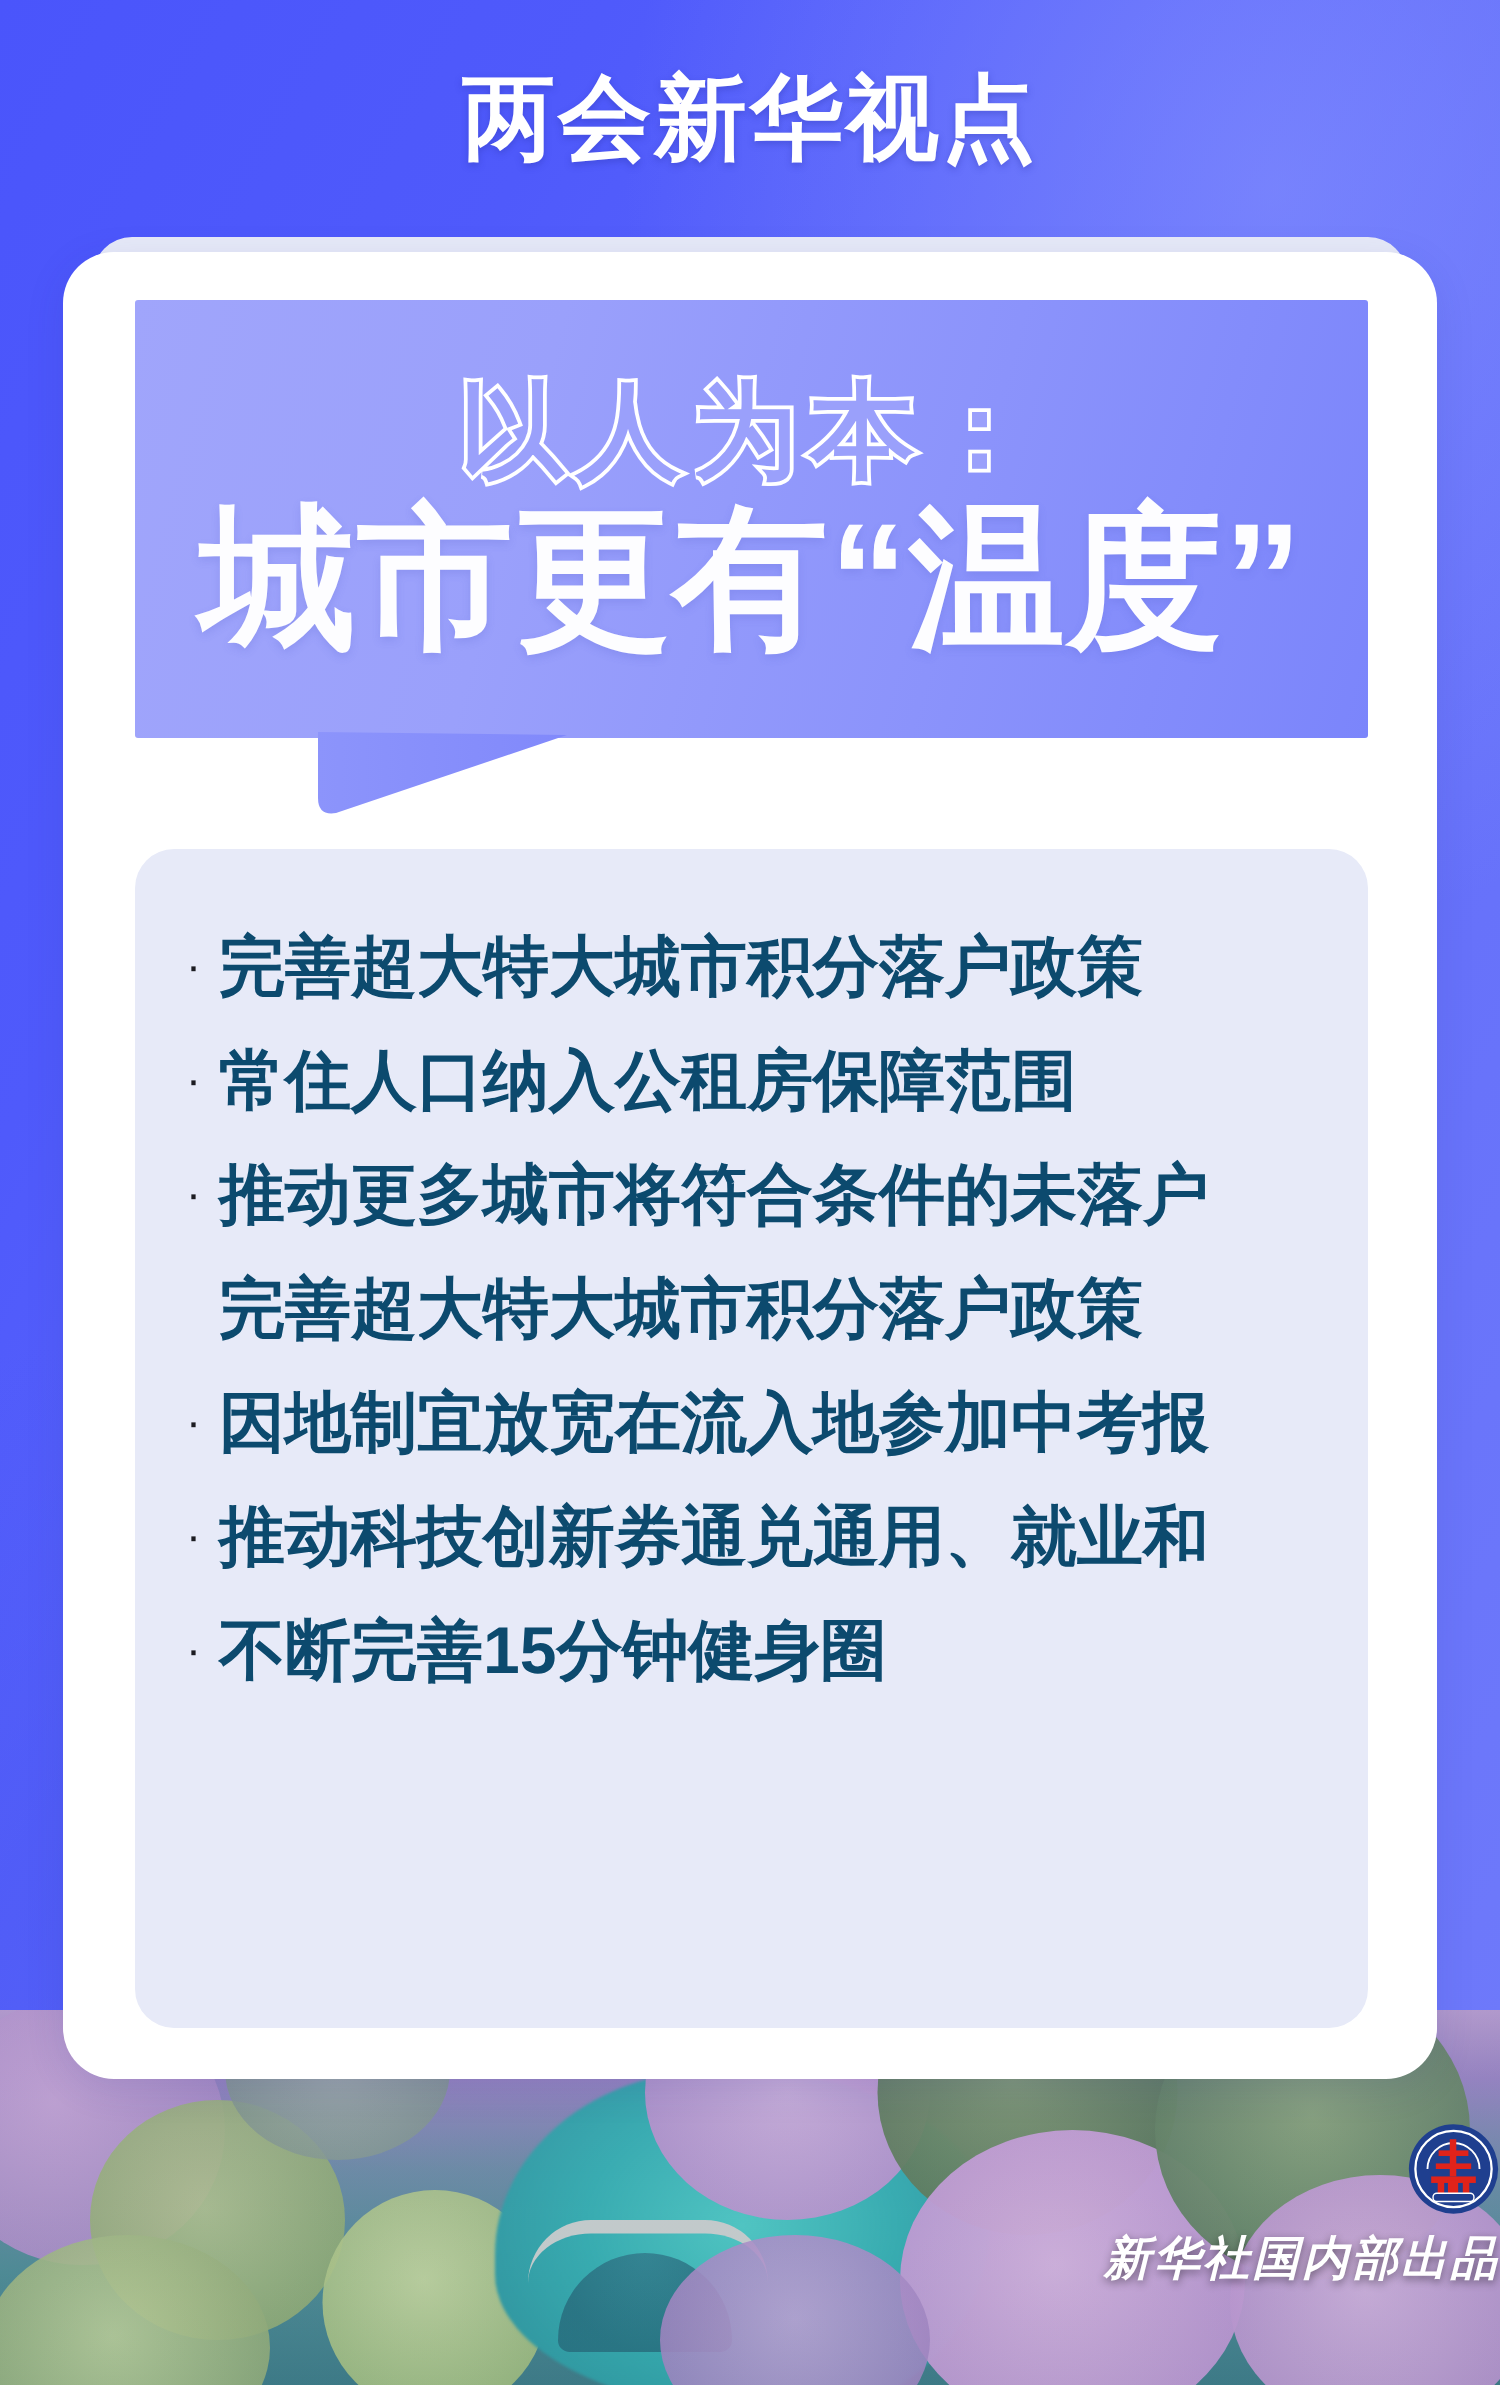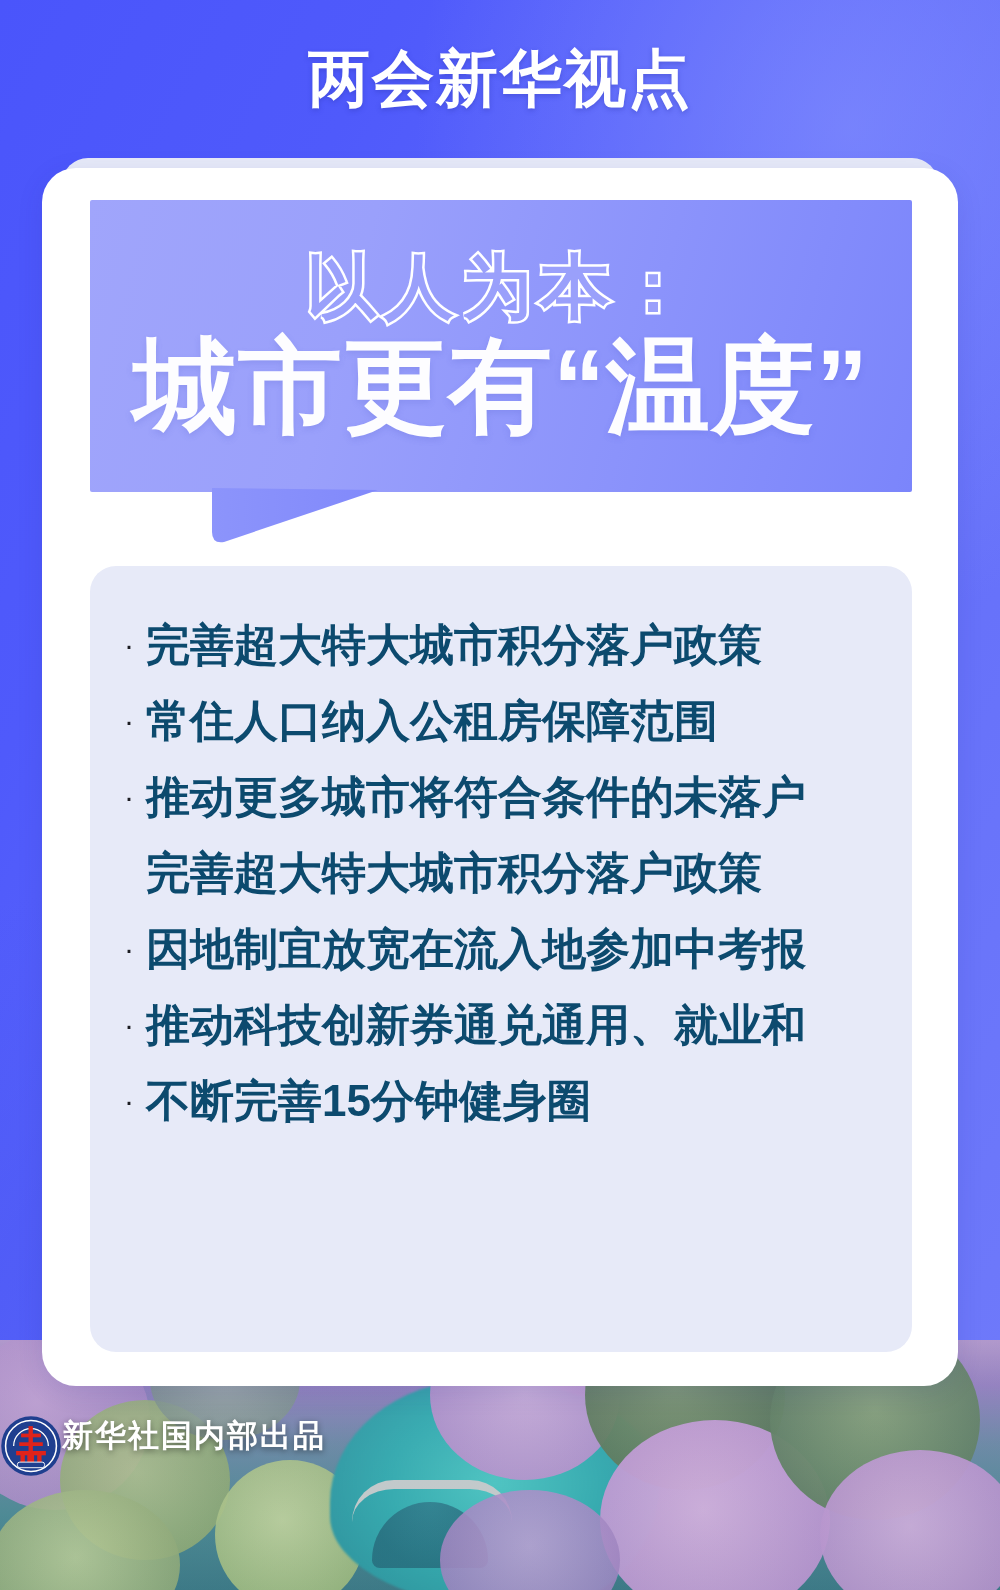--- a/index.html
+++ b/index.html
@@ -161,21 +161,21 @@
   }
   #photo-overlay {
     position:absolute; inset:0;
     background:linear-gradient(180deg,rgba(120,110,175,.12) 0%,rgba(60,90,120,.10) 100%);
   }
 
   
   #brand {
     position:absolute; left:0; top:1415px;
     width:1000px;
-    display:flex; flex-direction:row; align-items:flex-start;
+    display:flex; flex-direction:column; align-items:flex-end;font-style:italic;
   }
   #brand-logo {
     width:62px; height:62px;
     margin-bottom:8px;
   }
   #brand-text {
     color:#ffffff;
     font-size:31px;
     font-weight:bold;
     letter-spacing:2px;

